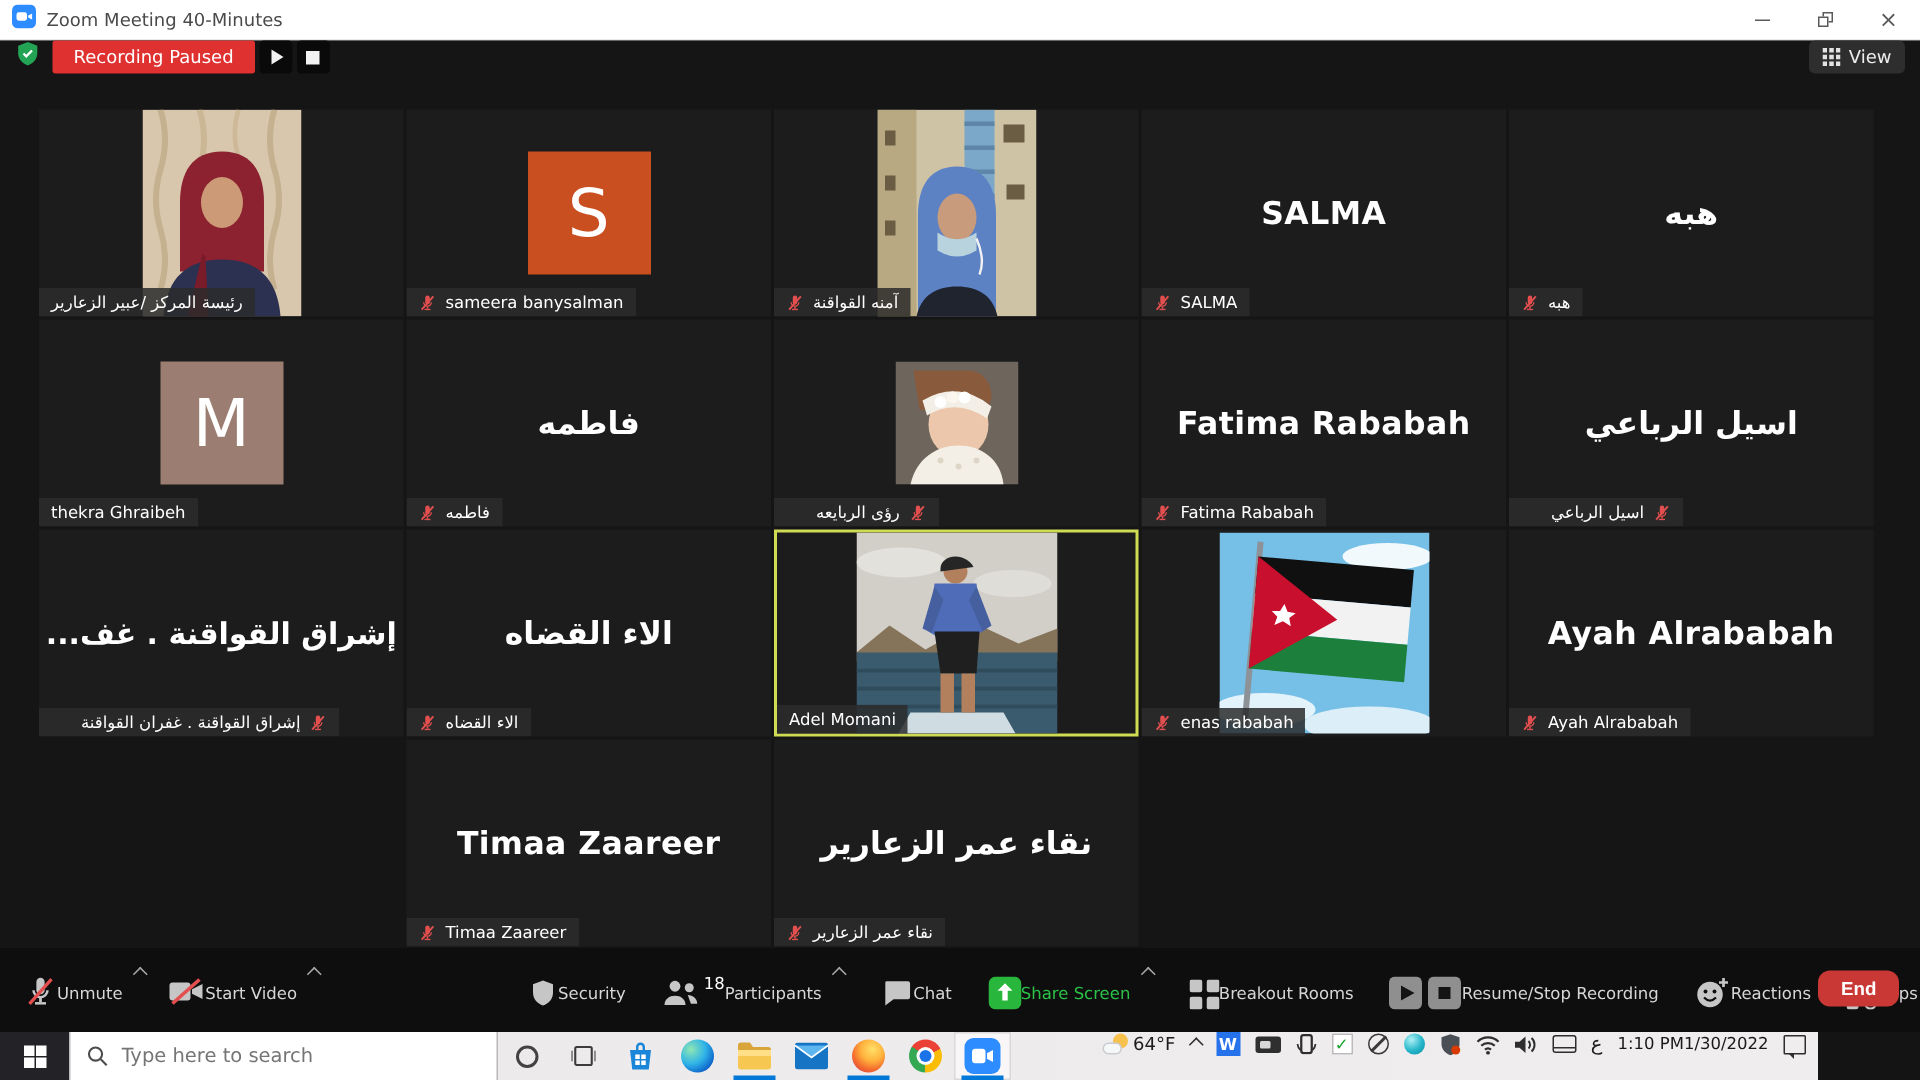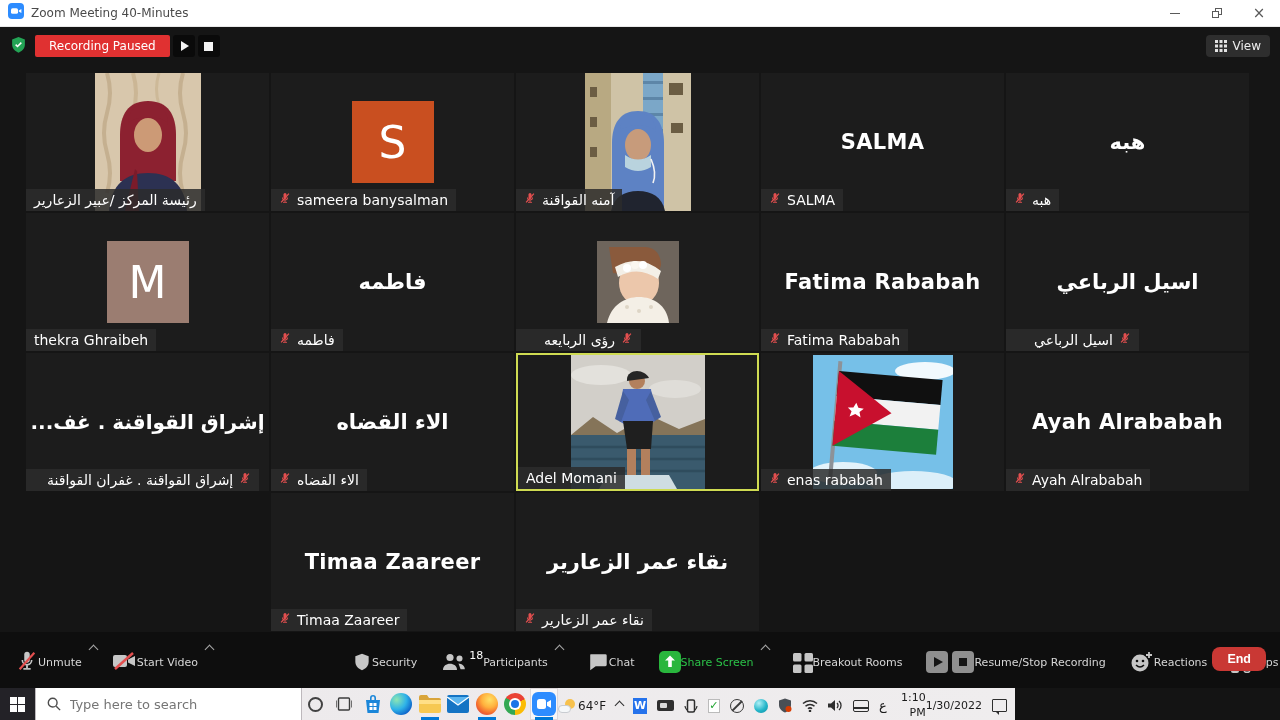--- a/index.html
+++ b/index.html
@@ -16,21 +16,21 @@
   .min-glyph { width:10px; height:1px; background:#5a5a5a; display:block; }
   .restore-glyph { position:relative; width:10px; height:10px; display:block; }
   .restore-glyph i { position:absolute; display:block; border:1px solid #5a5a5a; width:7px; height:7px; }
   .restore-glyph .back { right:0; top:0; }
   .restore-glyph .front { left:0; bottom:0; background:#fff; }
   .close-glyph { font-size:15px; line-height:1; color:#5a5a5a; }
 
   
   .zoomapp { position:absolute; top:27px; left:0; width:1280px; height:661px; background:#151515; }
 
-  .meetbar { position:absolute; top:0; left:0; right:0; height:30px; display:flex; align-items:flex-end; }
+  .meetbar { position:absolute; top:0; left:0; right:0; height:30px; display:flex; align-items:flex-start; }
   .shield-wrap { margin-left:10px; }
   .rec-badge { margin-left:8px; height:22px; background:#e03131; color:#fff; font-size:12px;
     display:flex; align-items:center; padding:0 14px; border-radius:2px; }
   .rec-btn { width:22px; height:22px; margin-left:3px; background:#0a0a0a; border-radius:3px;
     display:flex; align-items:center; justify-content:center; }
   .play-glyph { width:0; height:0; border-left:8px solid #f2f2f2; border-top:5px solid transparent; border-bottom:5px solid transparent; margin-left:2px; }
   .stop-glyph { width:9px; height:9px; background:#f2f2f2; }
   .view-btn { margin-left:auto; margin-right:10px; height:22px; background:#2e2e2e; border-radius:4px;
     color:#ededed; font-size:12px; display:flex; align-items:center; gap:6px; padding:0 9px; }
 
@@ -40,22 +40,22 @@
   .tile { position:relative; background:#1c1c1c; overflow:hidden; }
   .tile.active { outline:2px solid #cfdb52; outline-offset:-2px; }
   .col2 { grid-column:2; } .col3 { grid-column:3; } .col4 { grid-column:4; }
   .center-name { position:absolute; inset:0; display:flex; align-items:center; justify-content:center;
     color:#fff; font-size:21px; font-weight:700; letter-spacing:.3px; }
   .avatar { position:absolute; left:50%; top:50%; transform:translate(-50%,-50%); width:82px; height:82px;
     display:flex; align-items:center; justify-content:center; color:#fff; font-size:44px; font-weight:400; }
   .av-orange { background:#c94f20; }
   .av-mauve  { background:#9b7d71; }
   .photo-center { position:absolute; left:50%; top:50%; transform:translate(-50%,-50%); }
-  .tile-label { position:absolute; left:0; bottom:0; max-width:96%; display:flex; align-items:flex-start; gap:6px;
-    background:rgba(43,43,43,.85); padding:3px 8px; color:#fff; font-size:14px; white-space:nowrap; overflow:hidden; z-index:3; }
+  .tile-label { position:absolute; left:0; bottom:0; max-width:96%; display:flex; align-items:flex-end; gap:6px;
+    background:rgba(43,43,43,.85); padding:3px 8px; color:#fff; font-size:11px; white-space:nowrap; overflow:hidden; z-index:3; }
   .tile-label.mic-right { flex-direction:row-reverse;padding-left:28px; }
   .tile.active .tile-label { left:2px; bottom:2px; }
   .mic { width:12px; height:12px; flex:0 0 auto; }
   .mic path, .mic rect { fill:#e34f4f; }
   .mic .slash { stroke:#e34f4f; stroke-width:2.6; fill:none; }
 
   
   .ztoolbar { position:absolute; left:0; right:0; bottom:0; height:56px; background:#0e0e0e; }
   .tb-item { display:flex; flex-direction:row; align-items:center; justify-content:flex-end; height:46px; }
   .tb-item .lbl { font-size:11px; color:#d6d6d6; margin-top:3px; }
@@ -66,22 +66,22 @@
   .with-caret { display:flex; align-items:flex-start; gap:8px; }
   .chev { width:7px; height:7px; border-left:1.6px solid #a9a9a9; border-top:1.6px solid #a9a9a9;
     transform:rotate(45deg); margin-top:8px; }
   .mid-group { position:absolute; left:352px; top:6px; display:flex; gap:24px; }
   .pcount { font-size:11px; color:#fff; margin-left:2px; align-self:flex-start; }
   .share .lbl { color:#2bc248; }
   .end-btn { position:absolute; right:14px; top:15px; background:#c93834; color:#fff; font-size:12.5px;
     font-weight:700; border-radius:8px; padding:5px 15px; }
 
   
-  .taskbar { position:absolute; bottom:0; left:0; width:1015px; height:32px;
-    background:linear-gradient(90deg,#e8dee7 0%,#edeaec 25%,#efedee 100%); display:flex; align-items:flex-end; }
+  .taskbar { position:absolute; bottom:0; left:0; width:1212px; height:32px;
+    background:linear-gradient(90deg,#e8dee7 0%,#edeaec 25%,#efedee 100%); display:flex; align-items:flex-start; }
   .start-btn { width:46px; height:32px; background:#232227; display:flex; align-items:center; justify-content:center; }
   .winlogo { display:grid; grid-template-columns:7px 7px; grid-auto-rows:7px; gap:1px; }
   .winlogo i { background:#fdfdfd; display:block; }
   .searchbox { width:286px; height:32px; background:#fff; border:1px solid #bdb8bc; border-bottom:none; border-top:none;
     display:flex; align-items:center; gap:9px; padding:0 11px; }
   .searchbox input { border:none; outline:none; width:220px; font-size:13px; color:#3c3c3c; background:transparent;
     font-family:"DejaVu Sans","Liberation Sans",sans-serif; }
   .tb-slot { width:38px; height:32px; display:flex; align-items:center; justify-content:center; position:relative; }
   .tb-slot.open::after { content:""; position:absolute; left:5px; right:5px; bottom:0; height:3px; background:#0078d7; }
   .tb-slot.focused { background:#f8f6f7; box-shadow:inset 0 0 0 1px #dcd7da; }

